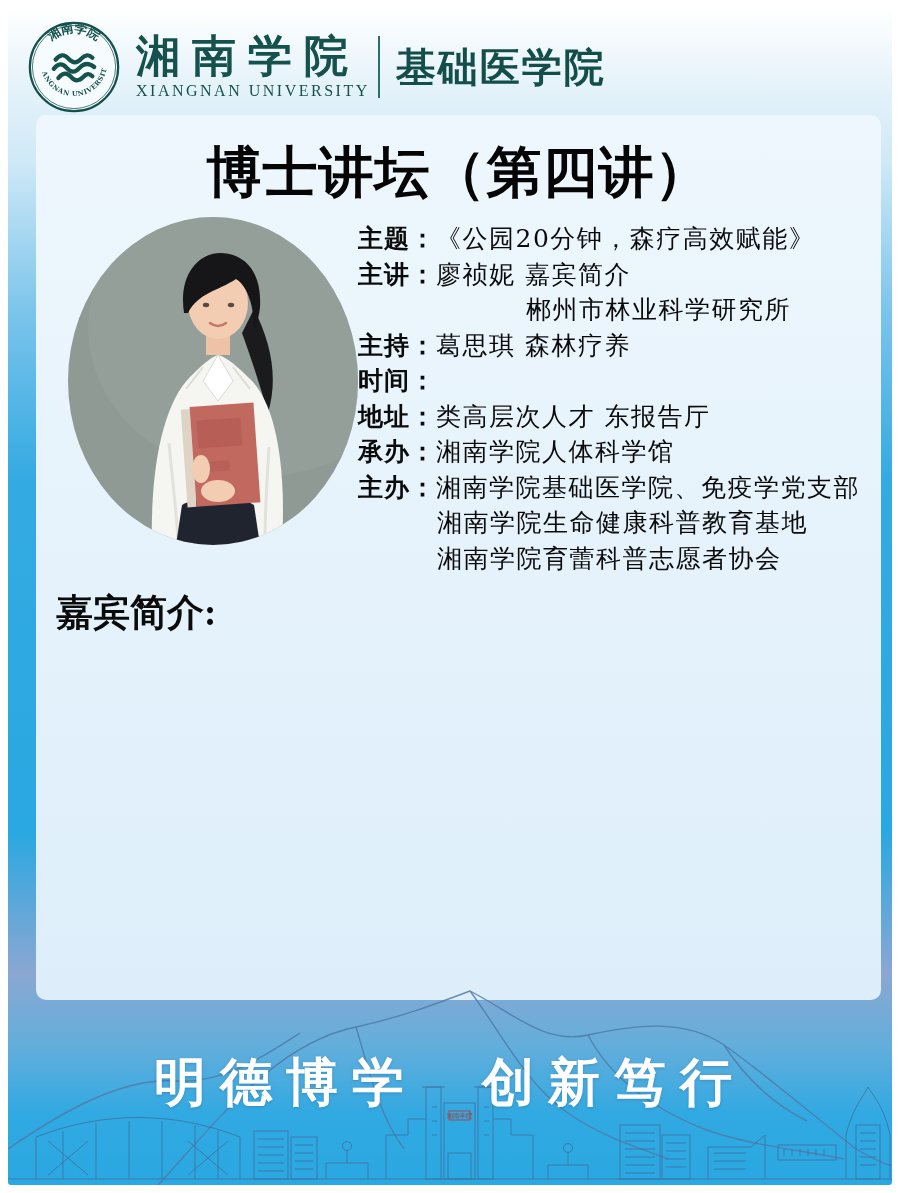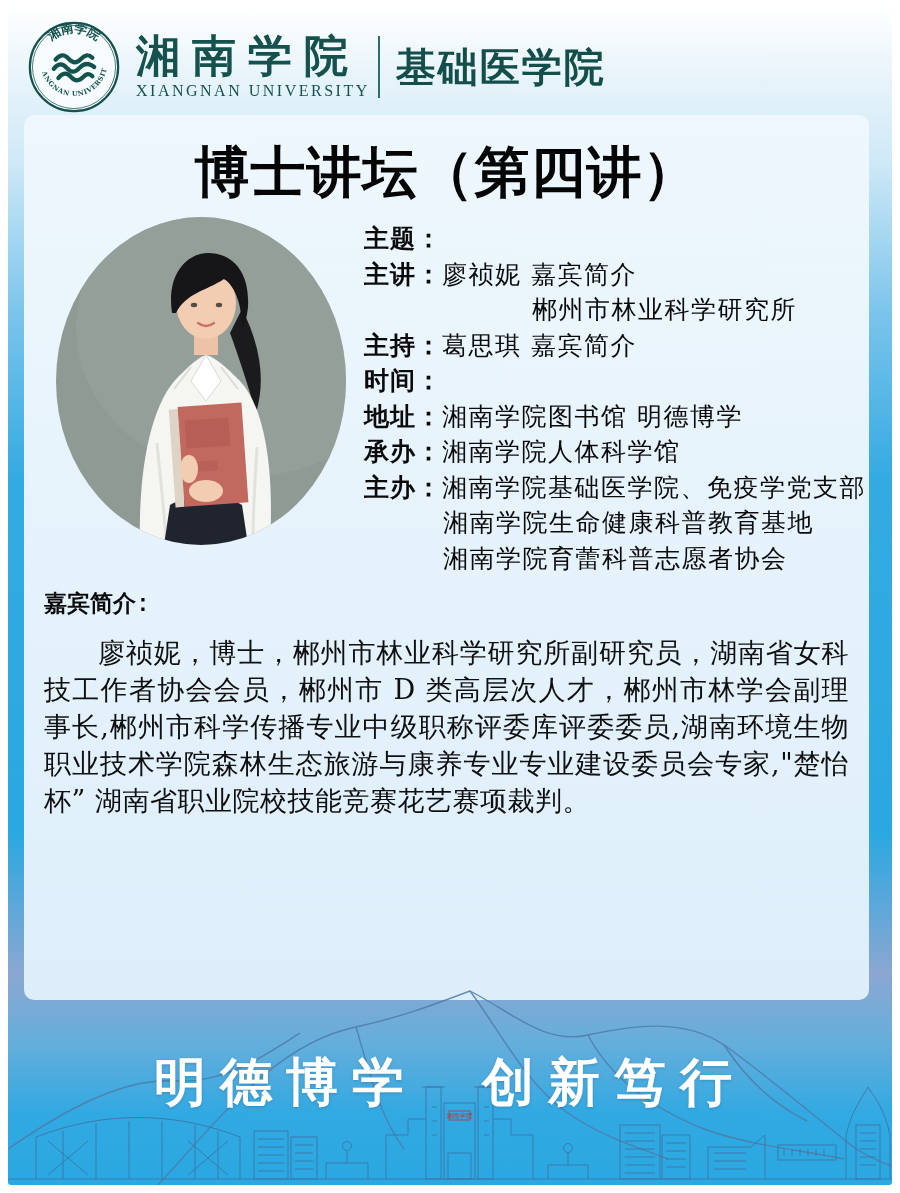--- a/index.html
+++ b/index.html
@@ -14,38 +14,38 @@
   .seal{width:92px;height:92px;flex:none;}
   .wordmark{margin-left:16px;color:#15514d;}
   .wordmark .cn{font-family:"DejaVu Serif","Liberation Serif",serif;font-weight:bold;
                 font-size:44px;letter-spacing:12px;line-height:48px;white-space:nowrap;}
   .wordmark .en{font-family:"Liberation Serif",serif;font-size:16px;letter-spacing:2.5px;
                 line-height:22px;white-space:nowrap;}
   .hdr-divider{width:2px;height:62px;background:#2a6f68;margin:0 16px 0 8px;flex:none;}
   .dept{font-size:40px;font-weight:bold;color:#134e4a;letter-spacing:2px;white-space:nowrap;font-family:Liberation Mono, monospace;}
 
   
-  .panel{position:absolute;left:16px;top:107px;width:845px;height:885px;border-radius:10px;
+  .panel{position:absolute;left:28px;top:107px;width:845px;height:885px;border-radius:10px;
          background:linear-gradient(180deg,#eef7fd 0%,#ddeefa 100%);box-sizing:border-box;
          padding:16px 14px 0 14px;}
   .title{margin:6px 0 0 0;text-align:center;font-size:55px;font-weight:900;color:#050505;
          letter-spacing:1px;line-height:70px;font-family:"Liberation Sans",sans-serif;}
   .content{display:flex;margin-top:10px;}
   .photo{flex:none;width:290px;height:328px;border-radius:50%;overflow:hidden;margin-left:18px;}
   .photo svg{display:block;}
-  .info{margin-left:18px;padding-top:4px;flex:1;}
+  .info{margin-left:0;padding-top:4px;flex:1;}
   .info-row{display:flex;font-size:25px;line-height:35.5px;color:#0b0b0b;
             font-family:"DejaVu Serif","Liberation Serif",serif;white-space:nowrap;}
   .info-label{flex:none;font-weight:bold;letter-spacing:1px;}
   .info-value{letter-spacing:1.5px;}
   .info-row.cont{padding-left:79px;}
   .info-row.deep{padding-left:168px;}
 
-  .bio-heading{margin:12px 0 11px 6px;font-size:23px;font-weight:bold;color:#0b0b0b;
-               font-family:Liberation Mono, monospace;}
+  .bio-heading{margin:12px 0 11px 6px;font-size:37px;font-weight:bold;color:#0b0b0b;
+               font-family:Liberation Serif, serif;}
   .bio-p{margin:15px 6px 0 6px;font-size:27px;line-height:37px;color:#101010;text-align:justify;
          text-indent:2em;letter-spacing:0.5px;font-family:"DejaVu Serif","Liberation Serif",serif;}
 
   
   .skyline{position:absolute;left:0;bottom:0;width:884px;height:200px;}
   .motto{position:absolute;left:0;top:1040px;width:100%;text-align:center;color:#ffffff;
          font-size:52px;font-weight:bold;letter-spacing:14px;white-space:pre;
          font-family:"DejaVu Serif","Liberation Serif",serif;
          text-shadow:0 1px 3px rgba(30,90,140,.35);}
 </style>
@@ -130,39 +130,40 @@
             </g>
 
             <ellipse cx="150" cy="274" rx="17" ry="11" fill="#f3cdb2"></ellipse>
             <ellipse cx="133" cy="252" rx="9" ry="14" fill="#f3cdb2"></ellipse>
           </svg>
         </div>
 
         <div class="info">
           <div class="info-row">
             <span class="info-label">主题：</span>
+            <span class="info-value">《公园20分钟，森疗高效赋能》</span>
           </div>
           <div class="info-row">
             <span class="info-label">主讲：</span>
             <span class="info-value">廖祯妮 嘉宾简介</span>
           </div>
           <div class="info-row cont deep">
 
             <span class="info-value">郴州市林业科学研究所</span>
           </div>
           <div class="info-row">
             <span class="info-label">主持：</span>
-            <span class="info-value">葛思琪 嘉宾简介</span>
+            <span class="info-value">葛思琪 森林疗养</span>
           </div>
           <div class="info-row">
             <span class="info-label">时间：</span>
           </div>
           <div class="info-row">
             <span class="info-label">地址：</span>
-            <span class="info-value">湘南学院图书馆 明德博学</span>
+            <span class="info-value">类高层次人才 东报告厅</span>
           </div>
           <div class="info-row">
             <span class="info-label">承办：</span>
             <span class="info-value">湘南学院人体科学馆</span>
           </div>
           <div class="info-row">
             <span class="info-label">主办：</span>
             <span class="info-value">湘南学院基础医学院、免疫学党支部</span>
           </div>
           <div class="info-row cont">
@@ -170,21 +171,20 @@
             <span class="info-value">湘南学院生命健康科普教育基地</span>
           </div>
           <div class="info-row cont">
 
             <span class="info-value">湘南学院育蕾科普志愿者协会</span>
           </div>
         </div>
       </div>
 
       <div class="bio-heading">嘉宾简介:</div>
-      <p class="bio-p">廖祯妮，博士，郴州市林业科学研究所副研究员，湖南省女科技工作者协会会员，郴州市 D 类高层次人才，郴州市林学会副理事长,郴州市科学传播专业中级职称评委库评委委员,湖南环境生物职业技术学院森林生态旅游与康养专业专业建设委员会专家,"楚怡杯” 湖南省职业院校技能竞赛花艺赛项裁判。</p>
     </main>
 
     <svg class="skyline" viewBox="0 0 884 200" preserveAspectRatio="none">
 
       <g stroke="#4f7ba8" fill="none" stroke-width="1.4" opacity="0.85">
         <path d="M150,200 C210,135 268,58 348,42 C390,33 425,20 462,6 C505,28 537,60 580,50 C626,40 676,33 716,60 C756,88 802,128 848,164"></path>
         <path d="M0,164 C55,126 115,92 168,96 C215,99 255,72 292,48"></path>
         <path d="M462,6 C492,46 516,96 557,126 C596,154 636,164 660,174"></path>
         <path d="M348,42 C361,86 372,132 396,164"></path>
         <path d="M580,50 C603,94 646,124 696,144 C739,160 793,165 836,174"></path>

